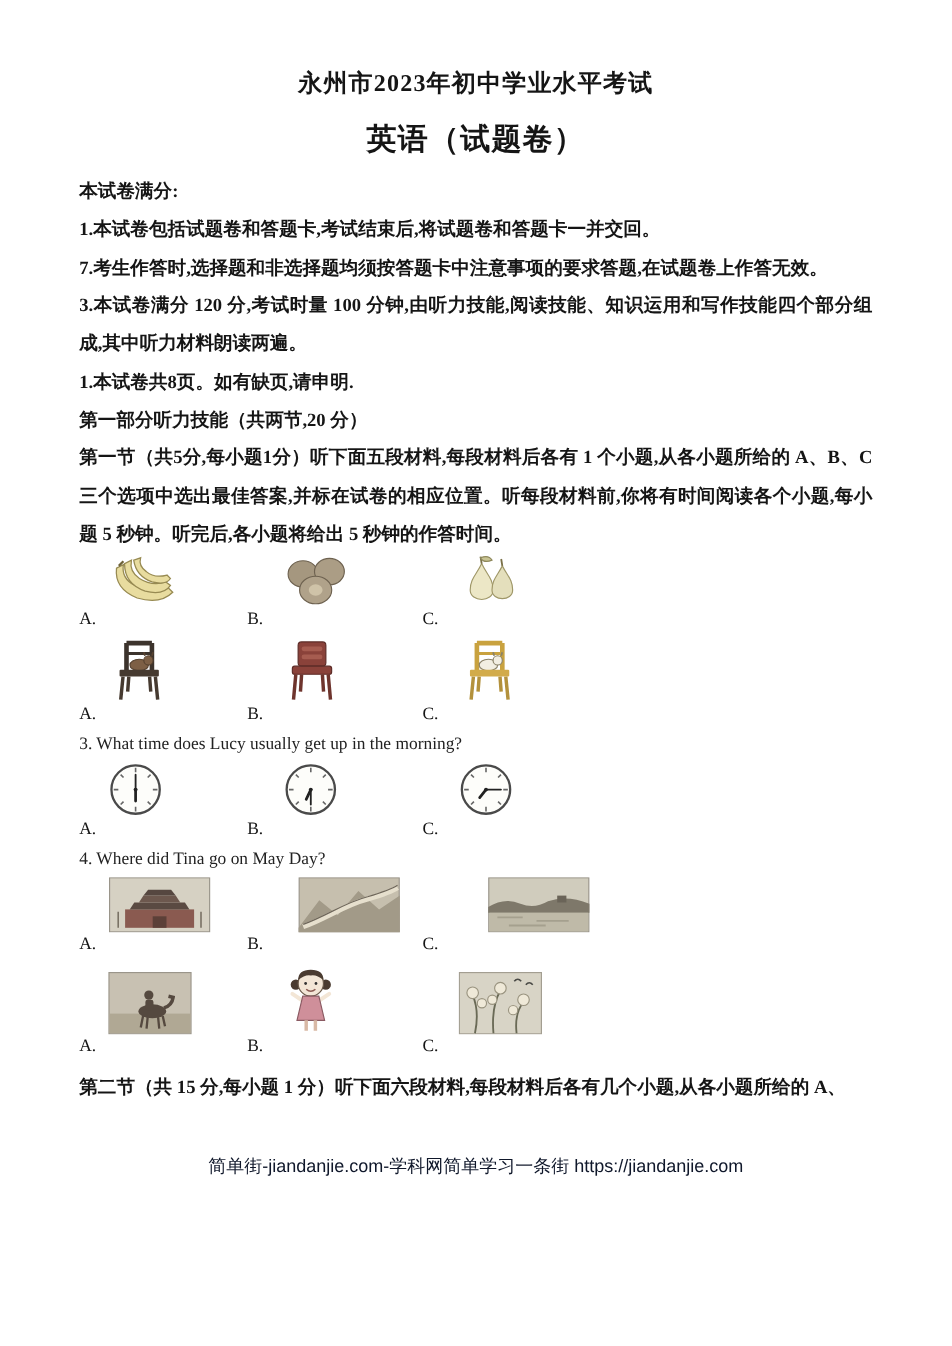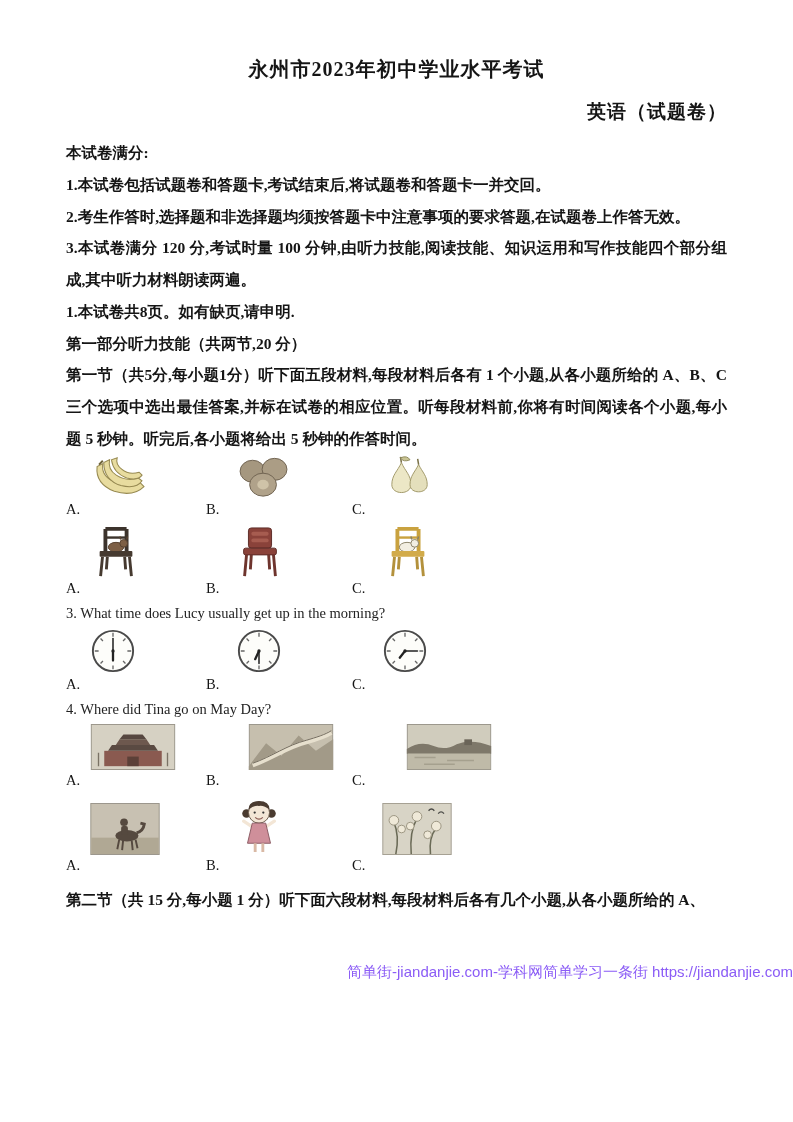--- a/index.html
+++ b/index.html
@@ -15,22 +15,22 @@
   }
   .title{
     margin:6px 0 16px 0;
     text-align:center;
     font-size:20px;
     font-weight:bold;
     letter-spacing:1px;
   }
   .subtitle{
     margin:0 0 12px 0;
-    text-align:right;
-    font-size:19px;
+    text-align:center;
+    font-size:25px;
     font-weight:bold;
     letter-spacing:1px;
   }
   .notice-heading,.notice-line,.part-heading,.section-intro,.section2-line{
     margin:0;
     font-size:15.5px;
     font-weight:bold;
     line-height:2.05;
     text-align:justify;
   }
@@ -53,38 +53,38 @@
     font-size:14.5px;
     margin:2px 0 8px 0;
   }
   .opt-row .opt{display:inline-block;}
   .opt-row .opt:nth-child(1){width:140px;}
   .opt-row .opt:nth-child(2){width:146px;}
   .section2-line{margin-top:10px;}
   .footer{
     position:absolute;
     left:0;right:0;bottom:24px;
-    text-align:right;
+    text-align:center;
     font-size:15px;
-    color:#8b5cf6;
+    color:#0f172a;
     font-family:"Liberation Sans","DejaVu Sans",sans-serif;
   }
   svg{display:block;}
 </style>
 </head>
 <body>
 
 <div class="page">
 
   <h1 class="title">永州市2023年初中学业水平考试</h1>
   <h2 class="subtitle">英语（试题卷）</h2>
 
   <p class="notice-heading">本试卷满分:</p>
   <p class="notice-line">1.本试卷包括试题卷和答题卡,考试结束后,将试题卷和答题卡一并交回。</p>
-  <p class="notice-line">2.考生作答时,选择题和非选择题均须按答题卡中注意事项的要求答题,在试题卷上作答无效。</p>
+  <p class="notice-line">7.考生作答时,选择题和非选择题均须按答题卡中注意事项的要求答题,在试题卷上作答无效。</p>
   <p class="notice-line">3.本试卷满分 120 分,考试时量 100 分钟,由听力技能,阅读技能、知识运用和写作技能四个部分组成,其中听力材料朗读两遍。</p>
   <p class="notice-line">1.本试卷共8页。如有缺页,请申明.</p>
 
   <p class="part-heading">第一部分听力技能（共两节,20 分）</p>
   <p class="section-intro">第一节（共5分,每小题1分）听下面五段材料,每段材料后各有 1 个小题,从各小题所给的 A、B、C 三个选项中选出最佳答案,并标在试卷的相应位置。听每段材料前,你将有时间阅读各个小题,每小题 5 秒钟。听完后,各小题将给出 5 秒钟的作答时间。</p>
 
   <div class="q-block">
     <div class="img-row">
       <div class="img-cell">
         <svg width="62" height="44" viewBox="0 0 64 46">

